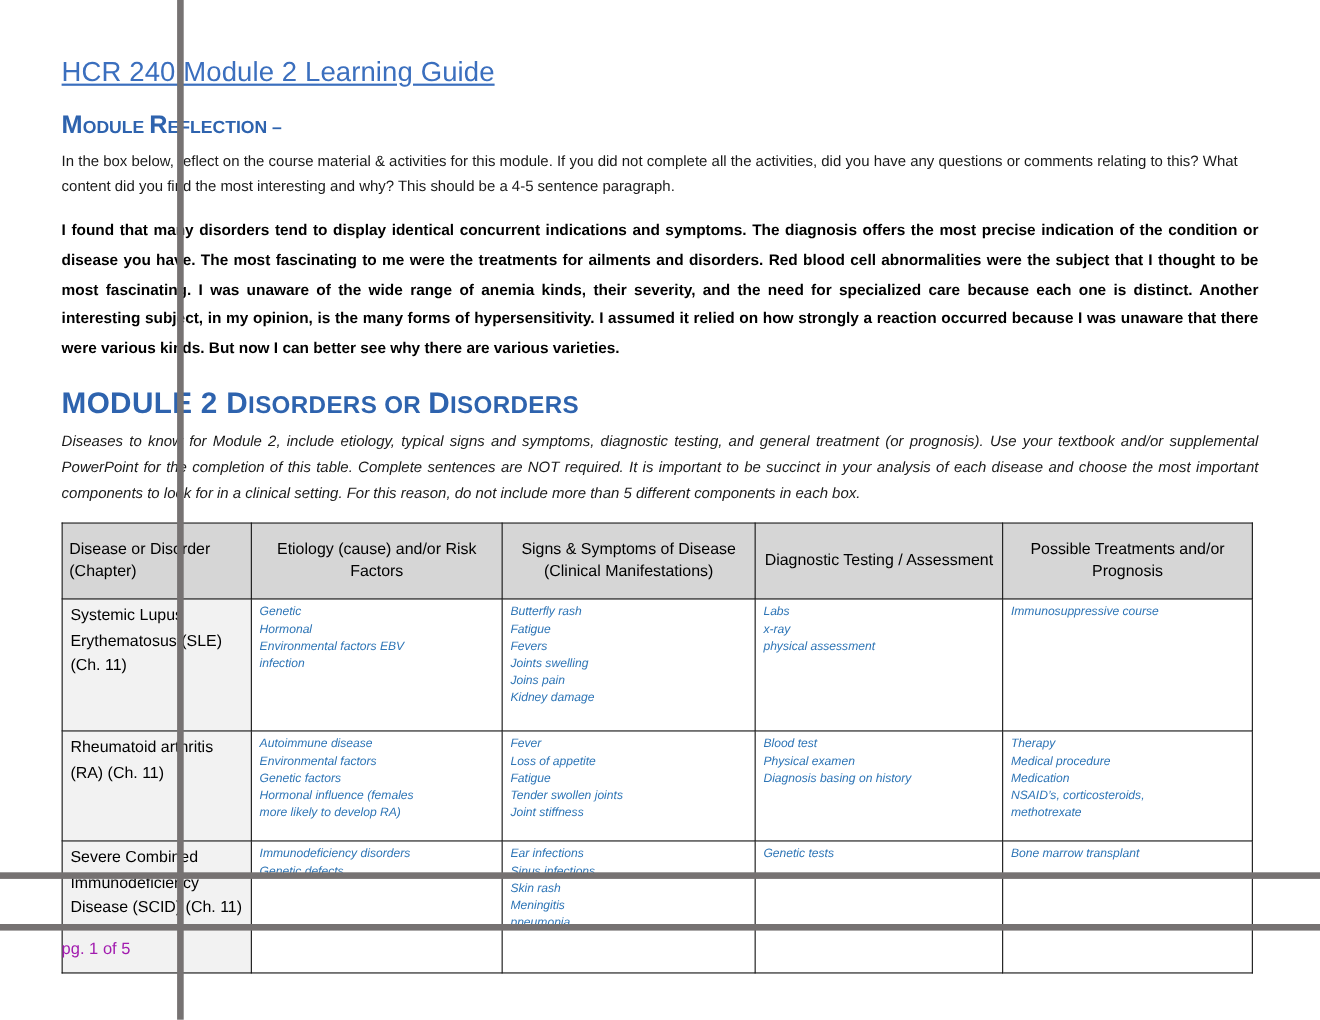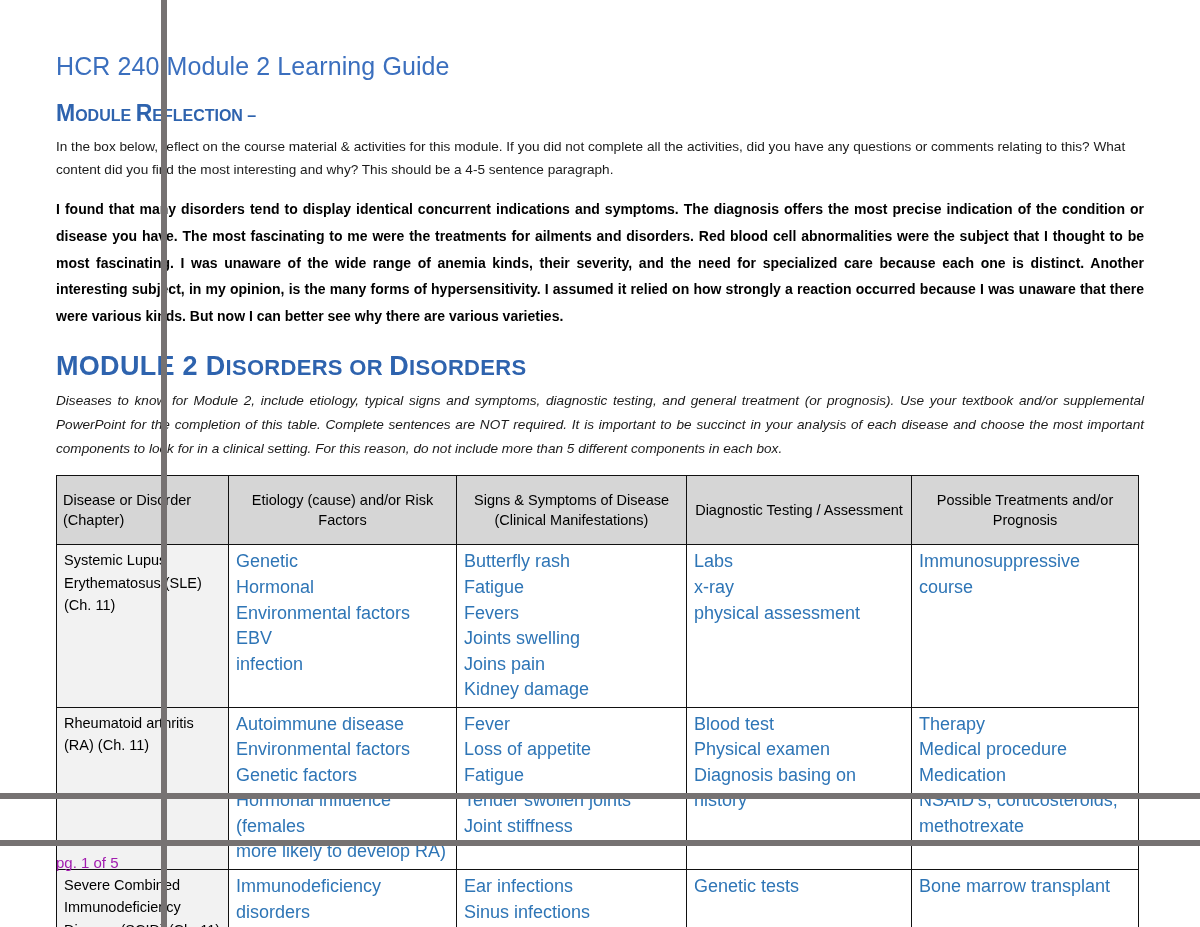--- a/index.html
+++ b/index.html
@@ -62,20 +62,21 @@
   }
 
   .doc-title {
     color: #3B6FBE;
     font-size: 25px;
     font-weight: 400;
     letter-spacing: 0.1px;
     margin: 0;
     padding-top: 52px;
     line-height: 1.15;
+    text-decoration: underline;
   }
 
   .h-smallcaps {
     color: #2E63AE;
     font-weight: bold;
     margin: 0;
     padding-top: 20px;
     line-height: 1.1;
   }
   .h-smallcaps .big { font-size: 23px; }
@@ -151,22 +152,23 @@
   td.name-cell {
     background: #F2F2F2;
     font-size: 14.5px;
     color: #000;
     line-height: 1.55;
     vertical-align: middle;
     padding-left: 9px;
   }
   td.content-cell {
     background: #ffffff;
-    font-size: 18px;
+    font-size: 11px;
     color: #2E75B6;
+    font-style: italic;
     line-height: 1.42;
     padding-top: 5px;
   }
 
   
   col.c1 { width: 172px; }
   col.c2 { width: 228px; }
   col.c3 { width: 230px; }
   col.c4 { width: 225px; }
   col.c5 { width: 227px; }

